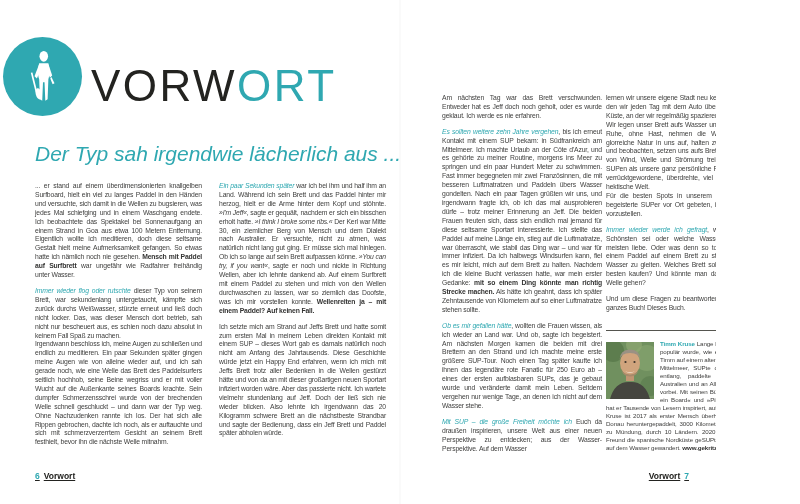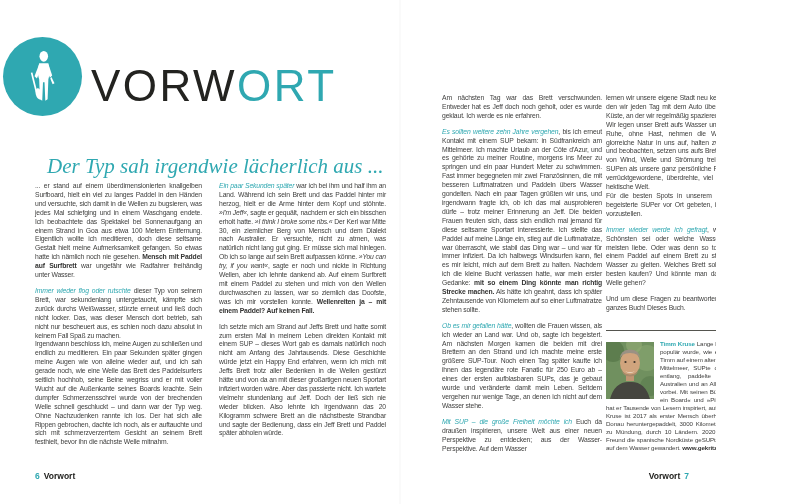--- a/index.html
+++ b/index.html
@@ -12,22 +12,22 @@
   .badge{position:absolute;left:3px;top:37px;width:79px;height:79px;border-radius:50%;
          background:#2fa8b1;display:flex;align-items:center;justify-content:center;}
   .badge svg{display:block;}
 
   
   .title{position:absolute;left:91px;top:64px;margin:0;font-size:44px;font-weight:400;
          letter-spacing:2.5px;line-height:1;color:#232320;white-space:nowrap;}
   .title .t-accent{color:#2fa8b1;}
 
   
-  .headline{position:absolute;left:35px;top:142px;margin:12px;
-            font-family:Liberation Serif, serif;font-style:italic;
+  .headline{position:absolute;left:35px;top:142px;margin:0;
+            font-family:Liberation Sans, sans-serif;font-style:italic;
             font-weight:400;font-size:21px;color:#2fa8b1;white-space:nowrap;}
 
   
   .col{position:absolute;text-align:justify;font-size:6.8px;line-height:8.9px;
        letter-spacing:-0.15px;hyphens:auto;}
   .lp-c1{left:35px; top:182px;width:167px;}
   .lp-c2{left:219px;top:182px;width:167px;}
   .rp-c1{left:442px;top:94px; width:160px;}
   .rp-c2{left:606px;top:94px; width:159px;}
   .para{margin:0 0 7px 0;}
@@ -41,21 +41,21 @@
 
   
   .bio{position:absolute;left:606px;top:330px;width:159px;border-top:1px solid #55554f;
        padding-top:9px;}
   .bio-photo{float:left;width:48px;height:57px;margin:2px 6px 2px 0;overflow:hidden;}
   .bio-photo svg{display:block;}
   .bio-text{margin:0;font-size:6.2px;line-height:8px;letter-spacing:-0.1px;
             text-align:justify;hyphens:auto;}
 
   
-  .footer{position:absolute;top:471px;font-size:8.5px;font-weight:700;color:#232320;}
+  .footer{position:absolute;top:471px;font-size:8.5px;font-weight:700;color:#232320;text-decoration:underline;}
   .footer-left{left:35px;}
   .footer-right{right:27px;}
   .pg-num{color:#2fa8b1;}
   .footer-left .pg-num{margin-right:4px;}
   .footer-right .pg-num{margin-left:4px;}
 </style>
 </head>
 <body>
 
 <div class="spread">

